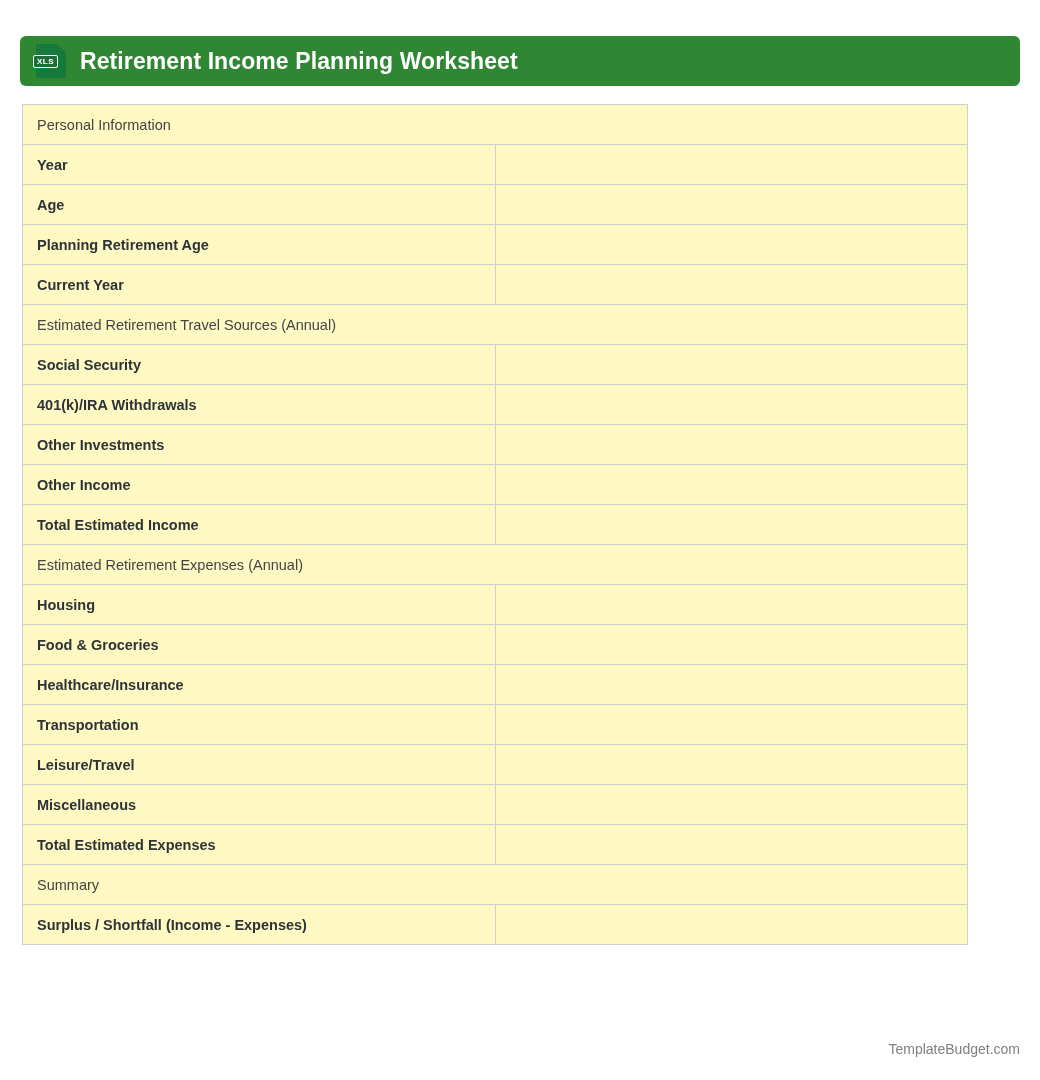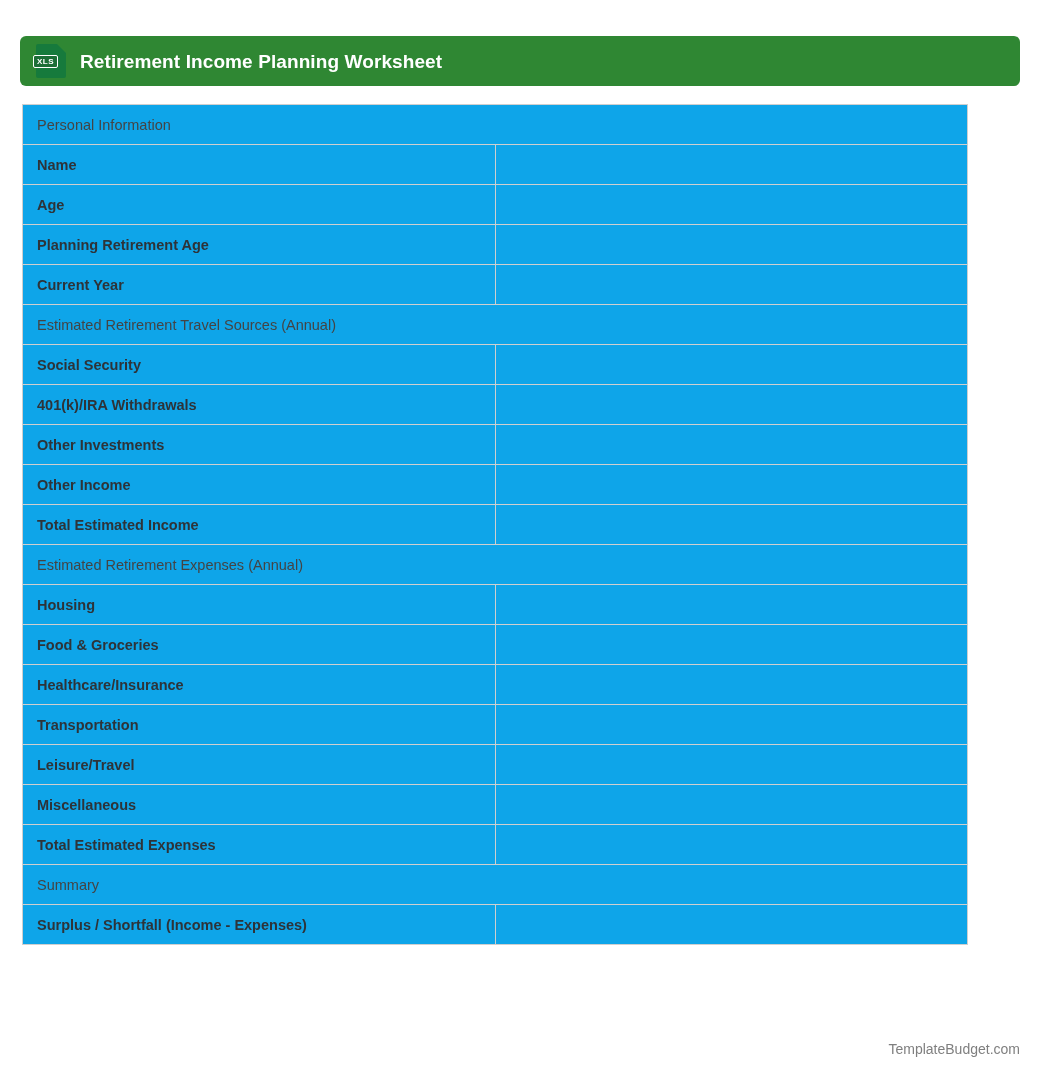--- a/index.html
+++ b/index.html
@@ -69,21 +69,21 @@
     border-radius: 2px;
     color: #ffffff;
     font-size: 8px;
     font-weight: bold;
     letter-spacing: 0.5px;
     line-height: 9px;
     font-family: "Liberation Sans", sans-serif;
   }
   .title-text {
     color: #ffffff;
-    font-size: 19px;
+    font-size: 23px;
     font-weight: bold;
     letter-spacing: 0.1px;
     line-height: 1;
     white-space: nowrap;
   }
 
   
   .sheet-table {
     position: absolute;
     left: 22px;
@@ -93,21 +93,21 @@
     table-layout: fixed;
   }
   .sheet-table td {
     height: 40px;
     box-sizing: border-box;
     border: 1px solid #cfcfcf;
     padding: 0 0 0 14px;
     vertical-align: middle;
     font-size: 14.5px;
     color: #333333;
-    background: #0ea5e9;
+    background: #fef9c3;
     overflow: hidden;
     white-space: nowrap;
   }
   td.col-label { width: 913px; }
   td.col-value { width: 33px; padding: 0; }
 
   tr.section-row td {
     font-weight: normal;
     color: #444444;
   }
@@ -141,21 +141,21 @@
     </div>
     <div class="title-text">Retirement Income Planning Worksheet</div>
   </div>
 
   <table class="sheet-table">
     <tbody>
         <tr class="section-row">
           <td class="col-label" colspan="2">Personal Information</td>
         </tr>
         <tr class="item-row">
-          <td class="col-label">Name</td>
+          <td class="col-label">Year</td>
           <td class="col-value"></td>
         </tr>
         <tr class="item-row">
           <td class="col-label">Age</td>
           <td class="col-value"></td>
         </tr>
         <tr class="item-row">
           <td class="col-label">Planning Retirement Age</td>
           <td class="col-value"></td>
         </tr>

